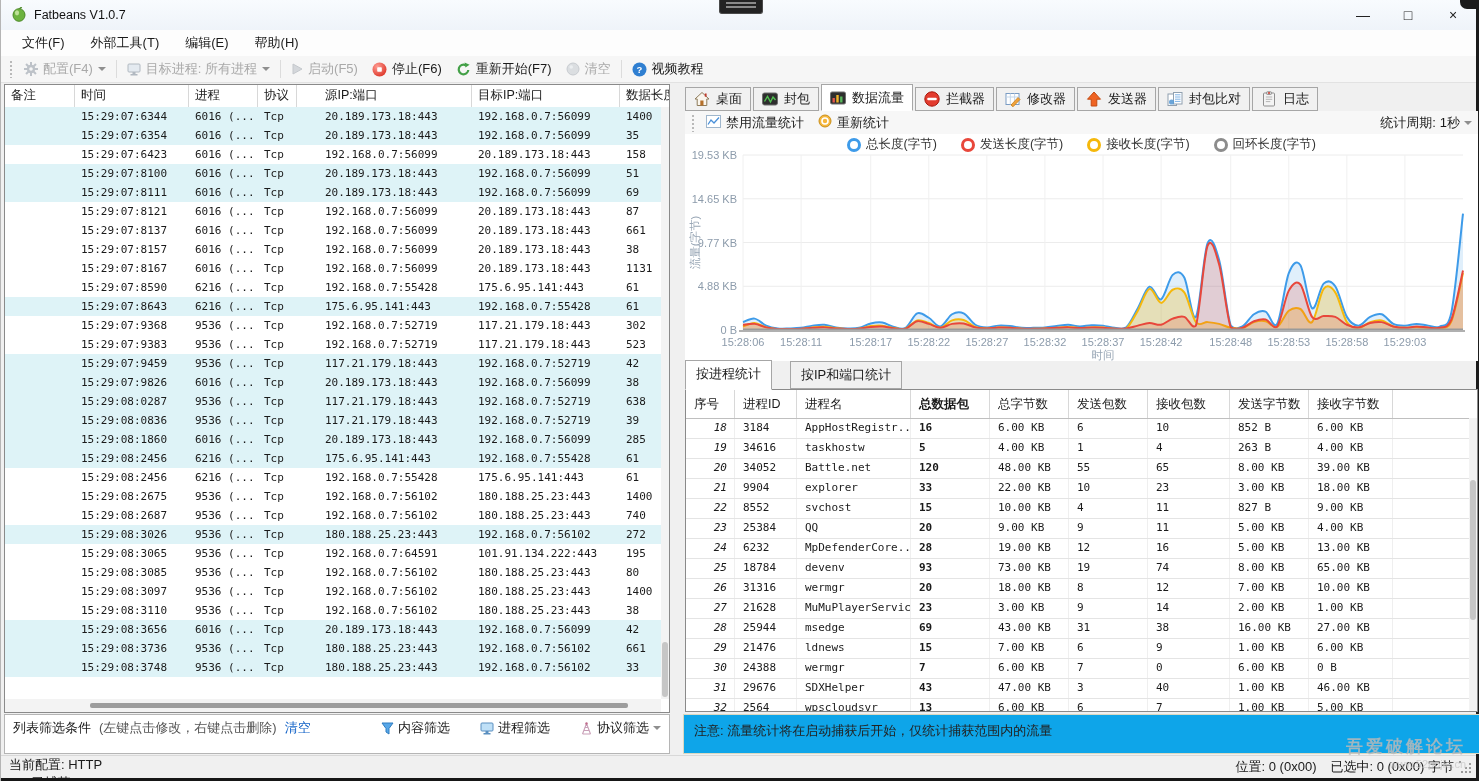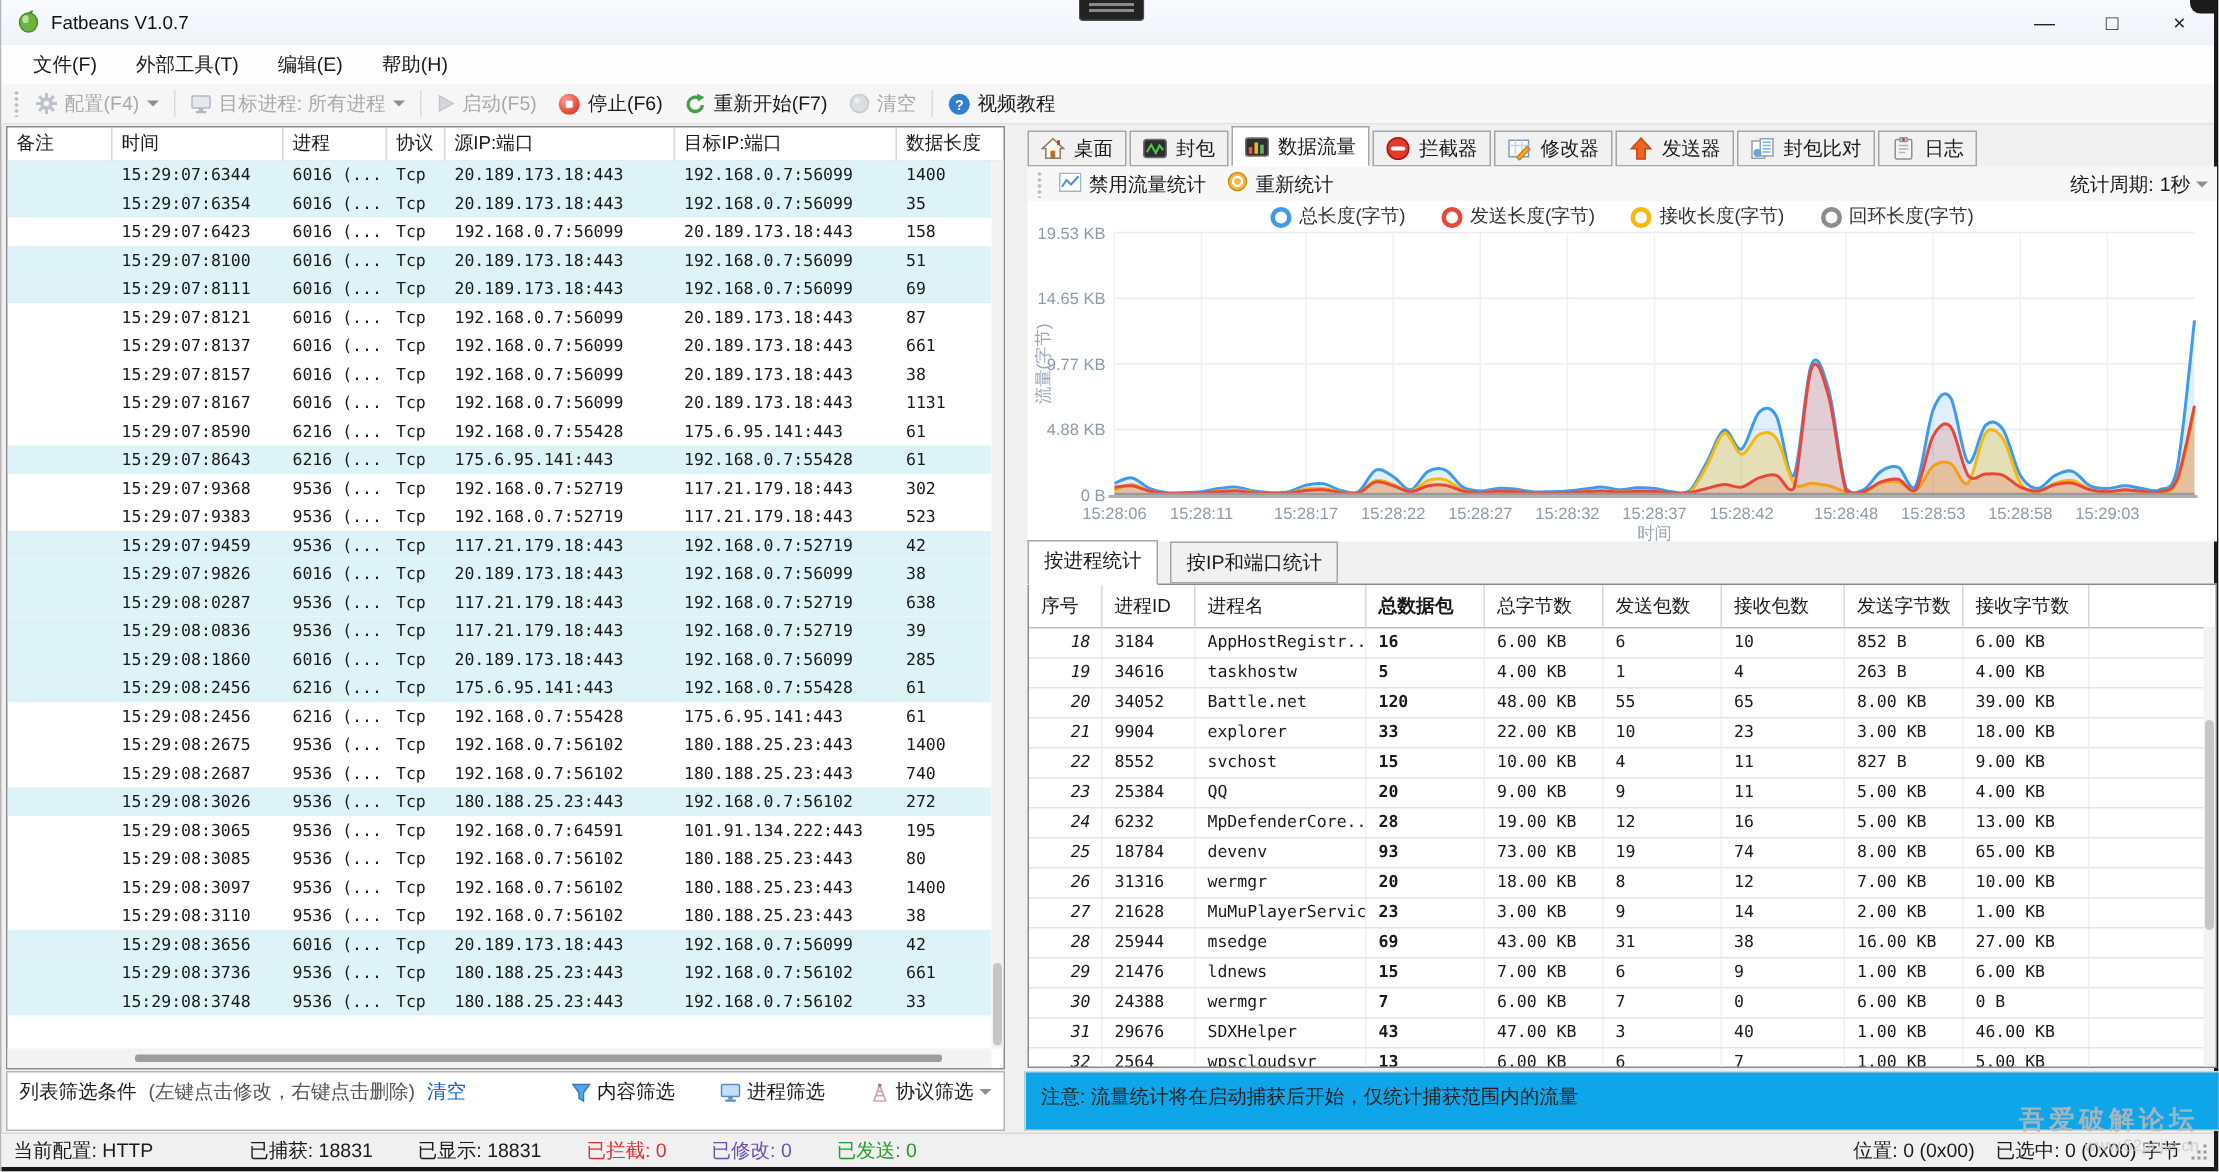--- a/index.html
+++ b/index.html
@@ -26,21 +26,21 @@
   .tb-item{display:flex;align-items:center;gap:5px;padding:0 7px;height:24px;white-space:nowrap;}
   .tb-item.disabled{color:#a9a9a9;}
   .tb-item.disabled svg{opacity:.75;}
   .tb-sep{width:1px;height:18px;background:#dcdcdc;margin:0 3px;}
   .caret{width:0;height:0;border:4px solid transparent;border-top-color:#8f8f8f;margin-top:4px;}
 
   
   .capture-panel{position:absolute;left:3px;top:84px;width:666px;height:629px;background:#fff;border:1px solid #8a8a8a;box-sizing:border-box;}
   .cap-header{display:flex;height:22px;border-bottom:1px solid #cfcfcf;font-size:12.5px;}
   .cap-header .ch{line-height:21px;padding-left:6px;border-right:1px solid #d8d8d8;box-sizing:border-box;white-space:nowrap;overflow:hidden;}
-  .c0{width:70px;} .c1{width:114px;} .c2{width:69px;} .c3{width:39px;} .c4{width:153px;} .c5{width:148px;} .c6{flex:1;border-right:none!important;}
+  .c0{width:70px;} .c1{width:114px;} .c2{width:69px;} .c3{width:39px;} .c4{width:153px;margin-left:22px;} .c5{width:148px;} .c6{flex:1;border-right:none!important;}
   .cap-body{position:absolute;left:0;top:22px;right:8px;bottom:13px;overflow:hidden;}
   .cap-row{display:flex;height:19px;font-family:"DejaVu Sans Mono",monospace;font-size:11px;}
   .cap-row.hl{background:#def3f7;}
   .cap-row .cc{line-height:19px;padding-left:6px;box-sizing:border-box;white-space:nowrap;overflow:hidden;}
   .cap-vscroll{position:absolute;right:0;top:22px;bottom:13px;width:8px;background:#f3f3f3;}
   .cap-vscroll .thumb{position:absolute;left:1px;bottom:2px;width:6px;height:55px;background:#c6c6c6;border-radius:3px;}
   .cap-hscroll{position:absolute;left:0;right:8px;bottom:0;height:13px;background:#f3f3f3;}
   .cap-hscroll .thumb{position:absolute;left:85px;top:4px;width:538px;height:5px;background:#9d9d9d;border-radius:2px;}
 
   
@@ -60,39 +60,39 @@
   .flow-toolbar .tb-item{height:21px;}
   .period{position:absolute;right:6px;top:0;height:23px;display:flex;align-items:center;gap:4px;}
 
   
   .chart-box{position:absolute;left:684px;top:134px;width:793px;height:227px;background:#fff;}
   .legend{position:absolute;left:0;right:0;top:2px;display:flex;justify-content:center;gap:24px;font-size:12.5px;color:#333;z-index:3;}
   .legend .li{display:flex;align-items:center;gap:5px;}
   .ring{width:8px;height:8px;border-radius:50%;border:3px solid #888;background:#fff;}
 
   
-  .stats-tabs{position:absolute;left:684px;top:361px;height:28px;display:flex;align-items:flex-end;gap:8px;}
+  .stats-tabs{position:absolute;left:684px;top:361px;height:28px;display:flex;align-items:flex-end;gap:18px;}
   .stab{padding:4px 10px 4px 10px;background:#f1f1f1;border:1px solid #a6a6a6;white-space:nowrap;}
   .stab.active{background:#fff;border-bottom-color:#fff;position:relative;top:1px;padding-bottom:6px;z-index:2;}
   .stats-panel{position:absolute;left:684px;top:389px;width:793px;height:323px;background:#fff;border:1px solid #8a8a8a;box-sizing:border-box;overflow:hidden;}
   .stats-header{display:flex;height:28px;border-bottom:1px solid #bfbfbf;font-size:12.5px;}
   .stats-header .sh{line-height:28px;padding-left:8px;border-right:1px solid #d8d8d8;box-sizing:border-box;white-space:nowrap;overflow:hidden;}
   .s0{width:49px;} .s1{width:62px;} .s2{width:114px;} .s3{width:79px;font-weight:bold;} .s4{width:79px;}
   .s5{width:79px;} .s6{width:82px;} .s7{width:79px;} .s8{width:84px;} .s9{flex:1;border-right:none!important;}
   .srow{display:flex;height:19px;border-bottom:1px solid #e4e4e4;font-family:"DejaVu Sans Mono",monospace;font-size:11px;}
   .srow .sc{line-height:18px;padding-left:8px;border-right:1px solid #efefef;box-sizing:border-box;white-space:nowrap;overflow:hidden;}
   .srow .s0{text-align:right;padding-left:0;padding-right:7px;font-style:italic;}
   .stats-vscroll{position:absolute;right:0;top:28px;bottom:0;width:8px;background:#f3f3f3;}
   .stats-vscroll .thumb{position:absolute;left:1px;top:62px;width:6px;height:140px;background:#c6c6c6;border-radius:3px;}
 
   
   .note-bar{position:absolute;left:682px;top:714px;width:936px;height:40px;background:#0ea5e9;border:1px solid #d8d8c2;box-sizing:border-box;}
   .note-bar .txt{padding:7px 0 0 10px;color:#222;}
   .status-bar{position:absolute;left:0;top:755px;right:0;height:23px;background:#f0f0f0;border-top:1px solid #d8d8d8;}
-  .status-left{position:absolute;left:8px;top:0;height:22px;display:flex;align-items:center;gap:16px;}
+  .status-left{position:absolute;left:8px;top:0;height:22px;display:flex;align-items:center;gap:0;flex-direction:column;}
   .seg{margin-right:14px;white-space:nowrap;}
   .seg.cfg{margin-right:48px;}
   .red{color:#e03030;} .purple{color:#6a4fb0;} .green{color:#1f9e2c;}
   .status-right{position:absolute;right:22px;top:0;height:22px;display:flex;align-items:center;gap:14px;}
   .resize-grip{position:absolute;right:4px;bottom:5px;width:13px;height:13px;}
   .resize-grip i{position:absolute;left:0;top:0;width:2px;height:2px;background:#9a9a9a;
      box-shadow:10px 10px 0 #9a9a9a,10px 6px 0 #9a9a9a,6px 10px 0 #9a9a9a,10px 2px 0 #9a9a9a,6px 6px 0 #9a9a9a,2px 10px 0 #9a9a9a;}
   .bottom-strip{position:absolute;left:0;top:778px;right:0;height:3px;background:#161616;}
 
   .watermark{position:absolute;right:10px;top:735px;text-align:right;z-index:40;pointer-events:none;}

